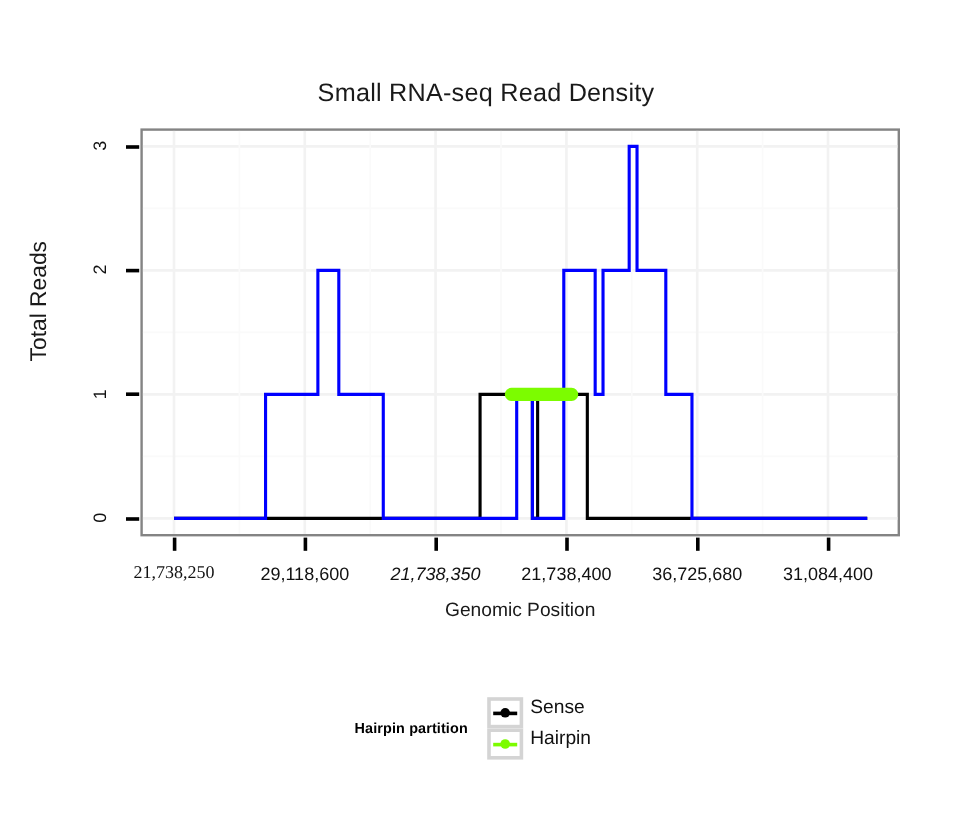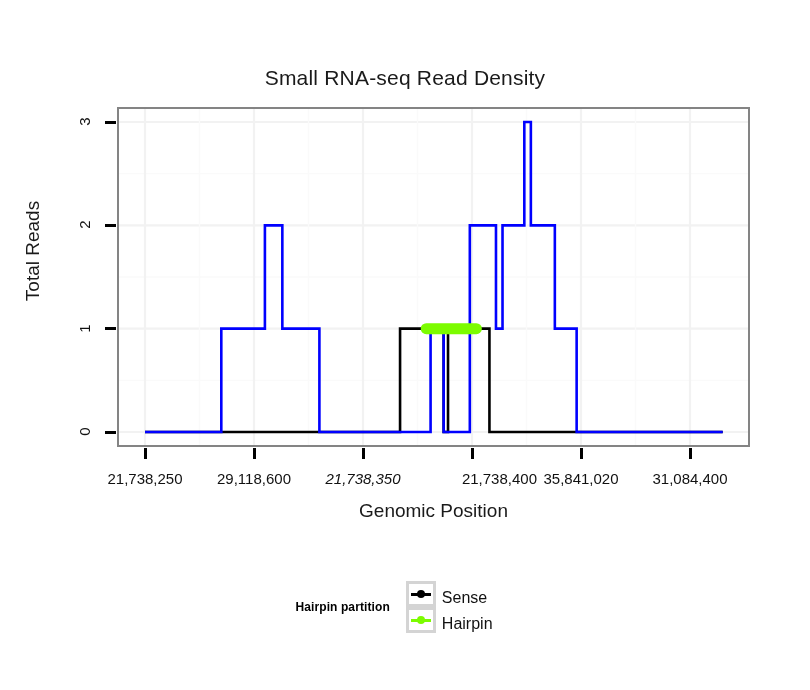--- a/index.html
+++ b/index.html
@@ -41,21 +41,21 @@
     color: #1a1a1a;
     transform: rotate(-90deg);
     transform-origin: center center;
   }
   .x-axis-title {
     position: absolute;
     left: 117px;
     top: 500px;
     width: 633px;
     text-align: center;
-    font-size: 19px;
+    font-size: 16px;
     color: #1a1a1a;
   }
   .panel {
     position: absolute;
     left: 117px;
     top: 107px;
     width: 633px;
     height: 340px;
     background: #ffffff;
     border: 2px solid #848484;
@@ -105,21 +105,21 @@
   }
   .legend-title {
     font-size: 12px;
     font-weight: bold;
     color: #000000;
     margin-right: 16px;
     letter-spacing: 0.1px;
   }
   .legend-item {
     display: flex;
-    align-items: flex-end;
+    align-items: flex-start;
     margin-right: 8px;
   }
   .legend-key {
     width: 30px;
     height: 26px;
     border: 3px solid #d4d4d4;
     background: #ffffff;
     box-sizing: border-box;
     position: relative;
     margin-right: 6px;
@@ -192,29 +192,29 @@
       <div class="ytick-label" style="left: 69px; top: 423px;">0</div>
       <div class="ytick-mark" style="left: 105px; top: 327.167px;"></div>
       <div class="ytick-label" style="left: 69px; top: 319.667px;">1</div>
       <div class="ytick-mark" style="left: 105px; top: 223.833px;"></div>
       <div class="ytick-label" style="left: 69px; top: 216.333px;">2</div>
       <div class="ytick-mark" style="left: 105px; top: 120.5px;"></div>
       <div class="ytick-label" style="left: 69px; top: 113px;">3</div>
     </div>
   <div id="x-axis">
       <div class="xtick-mark" style="left: 143.5px; top: 448px;"></div>
-      <div class="xtick-label" style="left: 80px;">21,738,250</div>
+      <div class="xtick-label" style="left: 80px; font-family: Liberation Serif, serif;">21,738,250</div>
       <div class="xtick-mark" style="left: 252.5px; top: 448px;"></div>
       <div class="xtick-label" style="left: 189px;">29,118,600</div>
       <div class="xtick-mark" style="left: 361.5px; top: 448px;"></div>
       <div class="xtick-label" style="left: 298px; font-style: italic;">21,738,350</div>
       <div class="xtick-mark" style="left: 470.5px; top: 448px;"></div>
-      <div class="xtick-label" style="left: 407px; text-align: right;">21,738,400</div>
+      <div class="xtick-label" style="left: 407px;">21,738,400</div>
       <div class="xtick-mark" style="left: 579.5px; top: 448px;"></div>
-      <div class="xtick-label" style="left: 516px;">35,841,020</div>
+      <div class="xtick-label" style="left: 516px;">36,725,680</div>
       <div class="xtick-mark" style="left: 688.5px; top: 448px;"></div>
       <div class="xtick-label" style="left: 625px;">31,084,400</div>
     </div>
 
   <div class="legend">
     <span class="legend-title">Hairpin partition</span>
     <span id="legend-items">
         <span class="legend-item">
           <span class="legend-key">
             <span class="kline" style="background: rgb(0, 0, 0);"></span>

